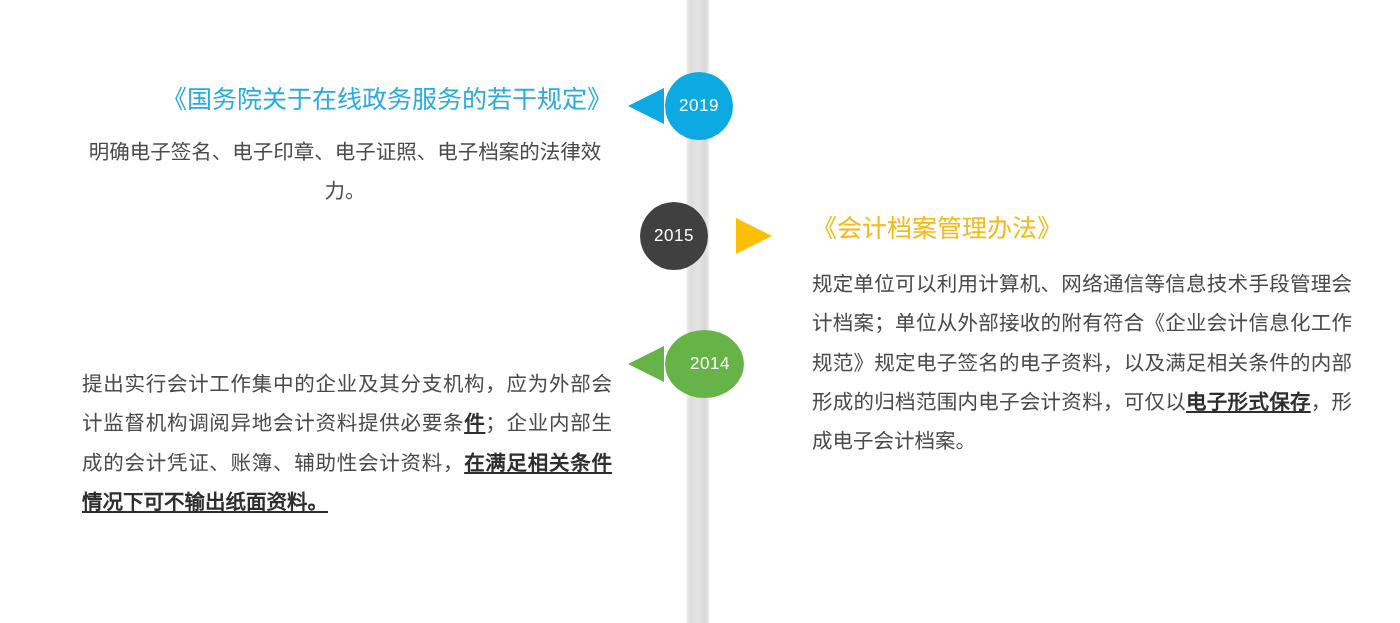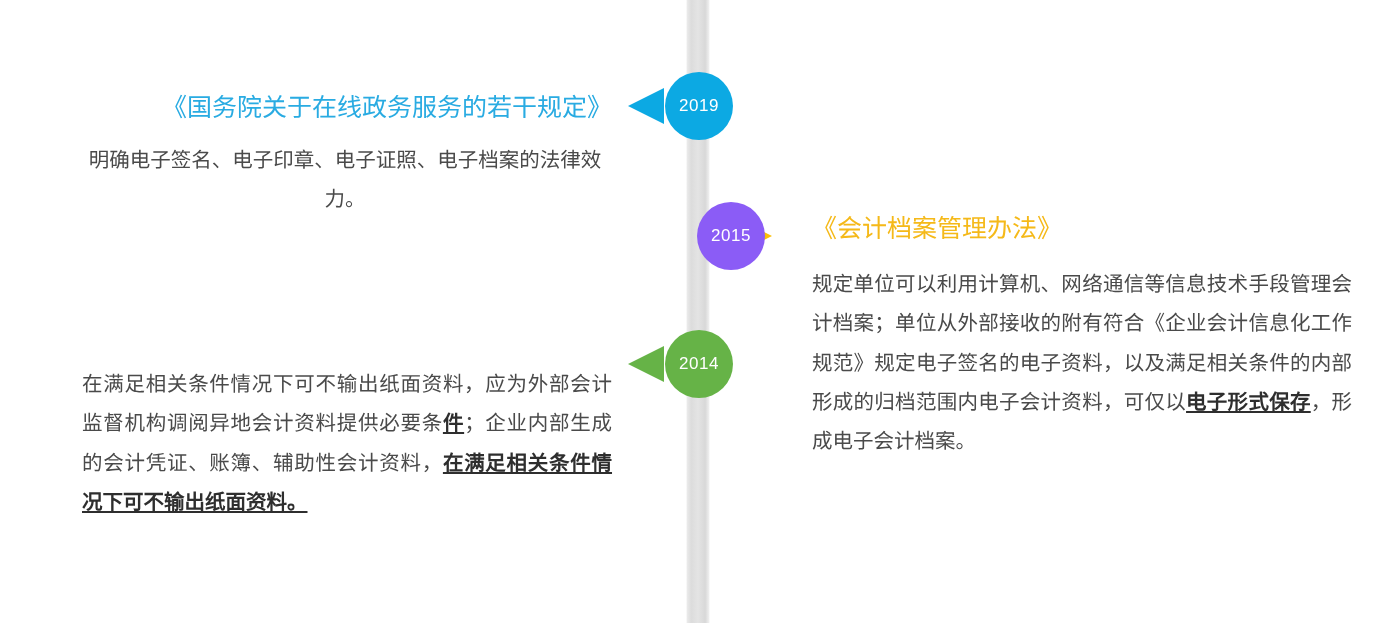--- a/index.html
+++ b/index.html
@@ -52,22 +52,22 @@
     letter-spacing: 0.5px;
     line-height: 1;
     z-index: 3;
   }
   .year-marker .year-text {
     display: block;
     transform: translateY(-1px);
   }
 
   .marker-2019 { left: 665px; top: 72px;  background: #0CA9E3; }
-  .marker-2015 { left: 697px; top: 202px; background: #8b5cf6; }
-  .marker-2014 { left: 665px; top: 330px; background: #66B347; }
+  .marker-2015 { left: 640px; top: 202px; background: #404040; }
+  .marker-2014 { left: 665px; top: 330px; background: #66B347; padding-left: 11px; }
 
   
   .pointer {
     position: absolute;
     width: 0;
     height: 0;
     z-index: 2;
   }
   .pointer-left {
     border-top: 18px solid transparent;
@@ -100,21 +100,21 @@
     line-height: 1.92;
     color: #4a4a4a;
     font-weight: 400;
   }
   .entry-body b {
     font-weight: 700;
     color: #2e2e2e;
     text-decoration: underline;
   }
 
-  .align-right { text-align: right; margin-top: 8px; }
+  .align-right { text-align: right; }
   .align-left  { text-align: left; font-family: Liberation Serif, serif; }
 
   
   .entry-2019 {
     left: 60px;
     top: 84px;
     width: 552px;
   }
   .entry-2019 .entry-title { color: #29ABE2; }
   .entry-2019 .entry-body {
@@ -176,16 +176,16 @@
   <div class="entry entry-2015">
     <div class="entry-title align-left">《会计档案管理办法》</div>
     <div class="entry-body"><span>规定单位可以利用计算机、网络通信等信息技术手段管理会计档案；单位从外部接收的附有符合《企业会计信息化工作规范》规定电子签名的电子资料，以及满足相关条件的内部形成的归档范围内电子会计资料，可仅以</span><b>电子形式保存</b><span>，形成电子会计档案。</span></div>
   </div>
 
   <div class="pointer pointer-left pointer-2014"></div>
   <div class="year-marker marker-2014">
     <span class="year-text">2014</span>
   </div>
   <div class="entry entry-2014">
-    <div class="entry-body"><span>在满足相关条件情况下可不输出纸面资料，应为外部会计监督机构调阅异地会计资料提供必要条</span><b>件</b><span>；企业内部生成的会计凭证、账簿、辅助性会计资料，</span><b>在满足相关条件情况下可不输出纸面资料。</b></div>
+    <div class="entry-body"><span>提出实行会计工作集中的企业及其分支机构，应为外部会计监督机构调阅异地会计资料提供必要条</span><b>件</b><span>；企业内部生成的会计凭证、账簿、辅助性会计资料，</span><b>在满足相关条件情况下可不输出纸面资料。</b></div>
   </div>
 
 </div>
 
 </body></html>

